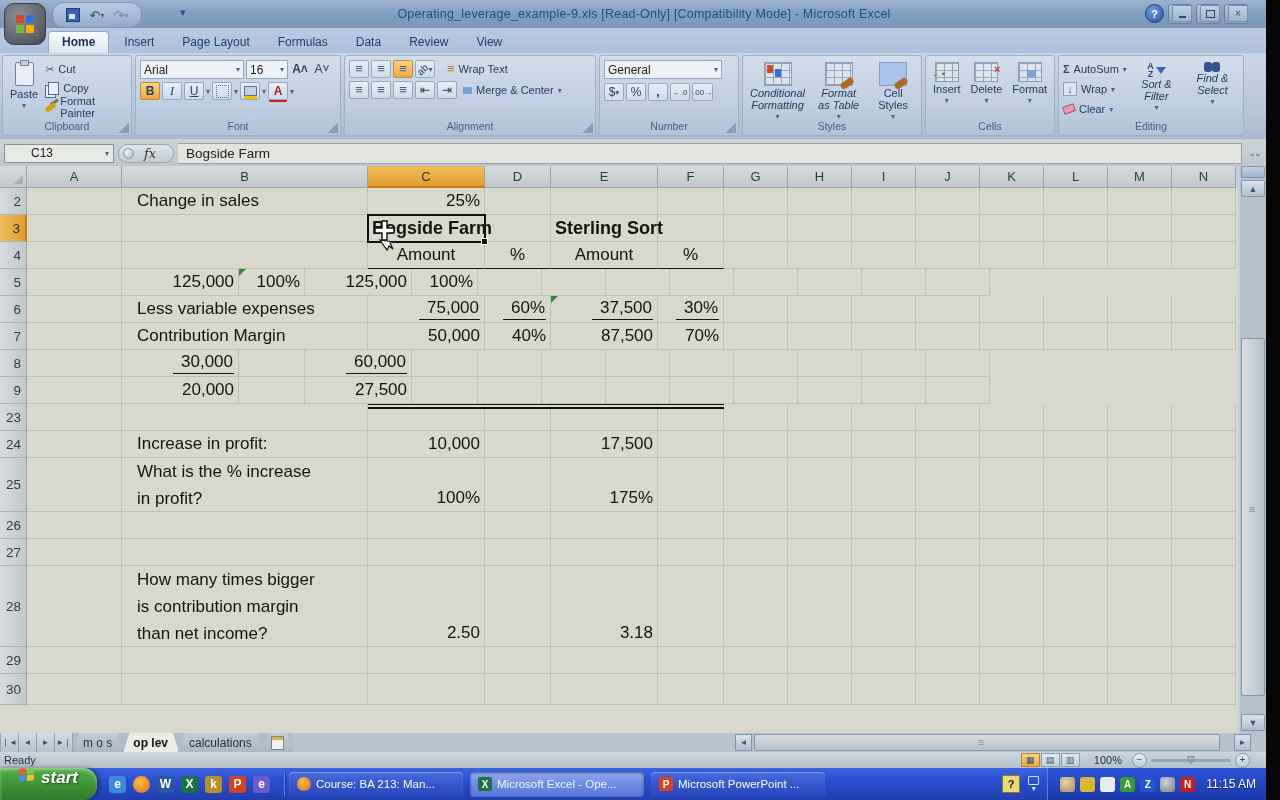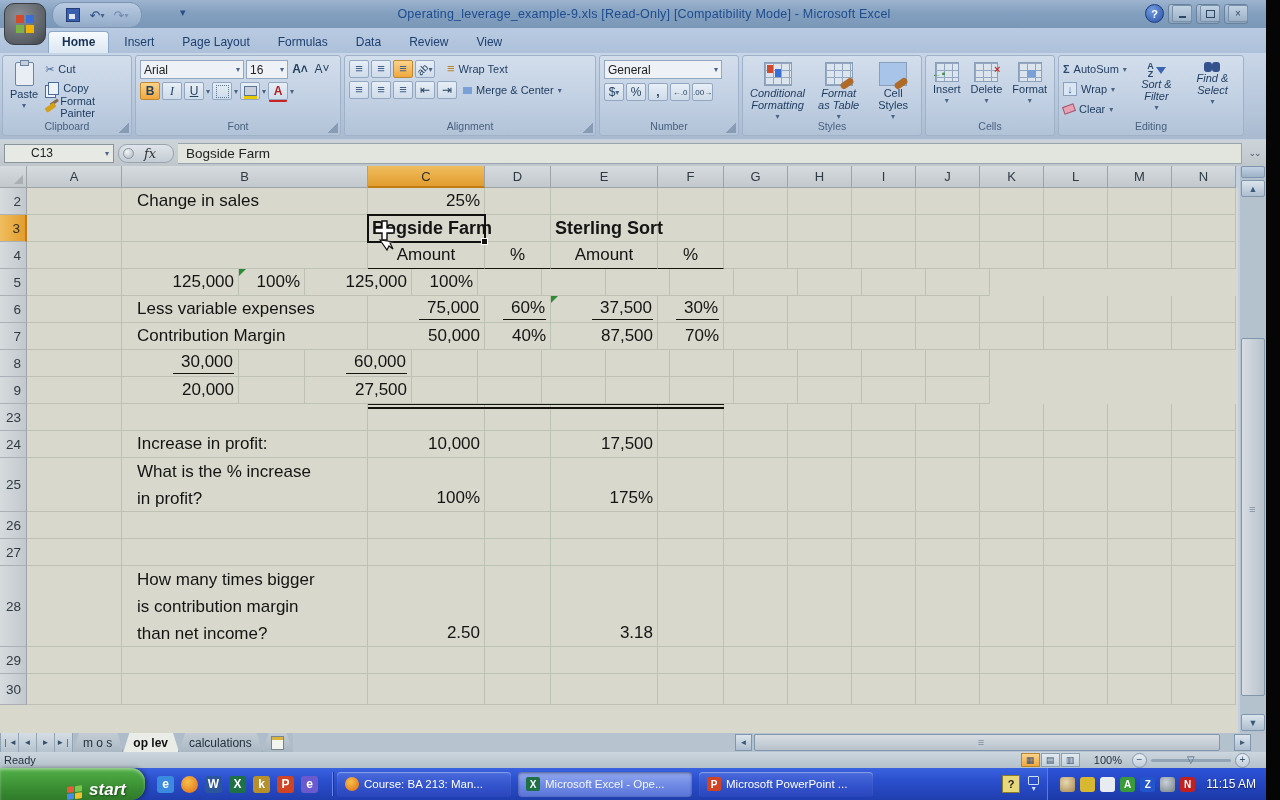--- a/index.html
+++ b/index.html
@@ -180,22 +180,22 @@
   #zoomctl{display:flex;align-items:center;gap:4px;margin-right:16px;}
   .zbtn{width:13px;height:13px;border-radius:50%;border:1px solid #8096ac;background:linear-gradient(#e8eef4,#c0ccd8);
     font-size:10px;color:#39536e;display:flex;align-items:center;justify-content:center;line-height:1;}
   #ztrack{width:80px;height:3px;background:#93a4b4;border-radius:2px;position:relative;}
   #zthumb{position:absolute;left:36px;top:-5px;font-size:10px;color:#4c6680;}
 
   
   #taskbar{position:absolute;left:0;top:768px;width:1266px;height:32px;
     background:linear-gradient(#3a63e0,#2a4ecd 40%,#1f3eae);display:flex;align-items:center;}
   #startbtn{height:32px;width:97px;background:linear-gradient(#52b148,#3a8f33 60%,#2f7a2a);
-    border-radius:0 14px 14px 0;display:flex;align-items:flex-end;justify-content:center;gap:6px;
-    box-shadow:inset 0 2px 3px rgba(255,255,255,.4),2px 0 4px rgba(0,0,0,.4);padding-left:48px;}
+    border-radius:0 14px 14px 0;display:flex;align-items:flex-start;justify-content:center;gap:6px;
+    box-shadow:inset 0 2px 3px rgba(255,255,255,.4),2px 0 4px rgba(0,0,0,.4);}
   #start-label{color:#fff;font-size:17px;font-weight:bold;font-style:italic;text-shadow:1px 1px 2px #1c4a18;}
   #winflag{width:16px;height:14px;display:grid;grid-template-columns:7px 7px;grid-template-rows:6px 6px;gap:1px;transform:skewY(-6deg);}
   #winflag i{display:block;border-radius:1px;}
   #winflag i:nth-child(1){background:#e85a3a;} #winflag i:nth-child(2){background:#7cc84c;}
   #winflag i:nth-child(3){background:#4a8ae8;} #winflag i:nth-child(4){background:#f2c030;}
   #quicklaunch{display:flex;align-items:center;gap:7px;padding:0 10px 0 12px;}
   .qlicon{width:17px;height:17px;border-radius:3px;display:flex;align-items:center;justify-content:center;
     font-size:12px;font-weight:bold;color:#fff;}
   #ql-divider{width:1px;height:24px;background:#6a84e8;margin:0 4px;box-shadow:1px 0 0 #1a34a0;}
   .taskbtn{height:25px;border-radius:4px;display:flex;align-items:center;gap:5px;padding:0 8px;margin-right:7px;

